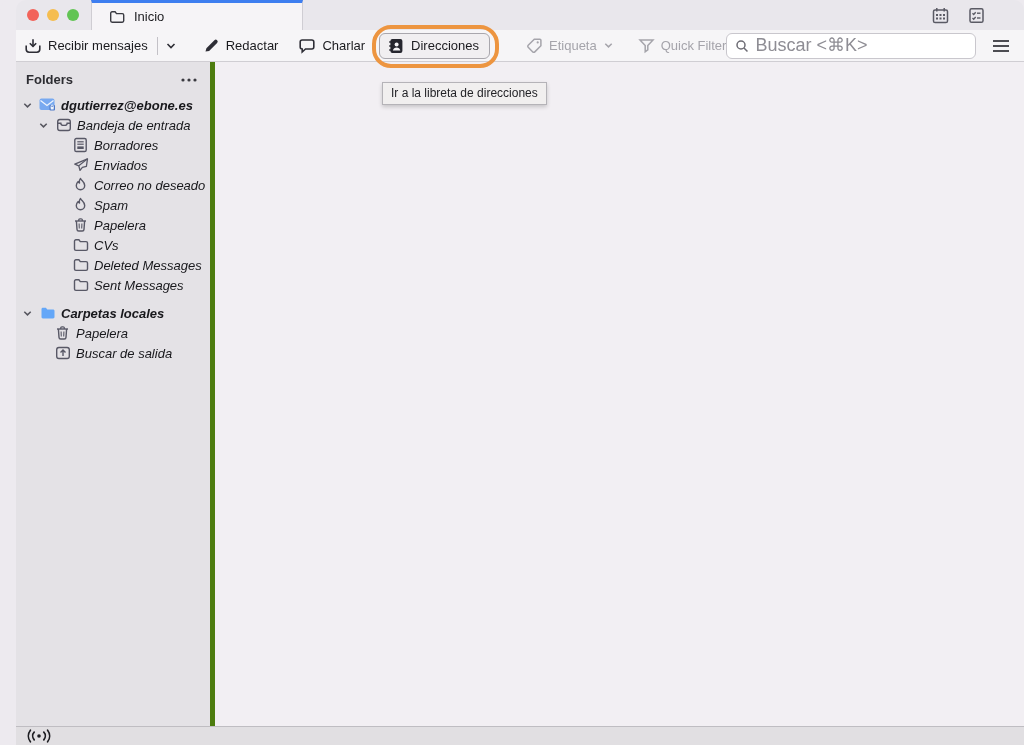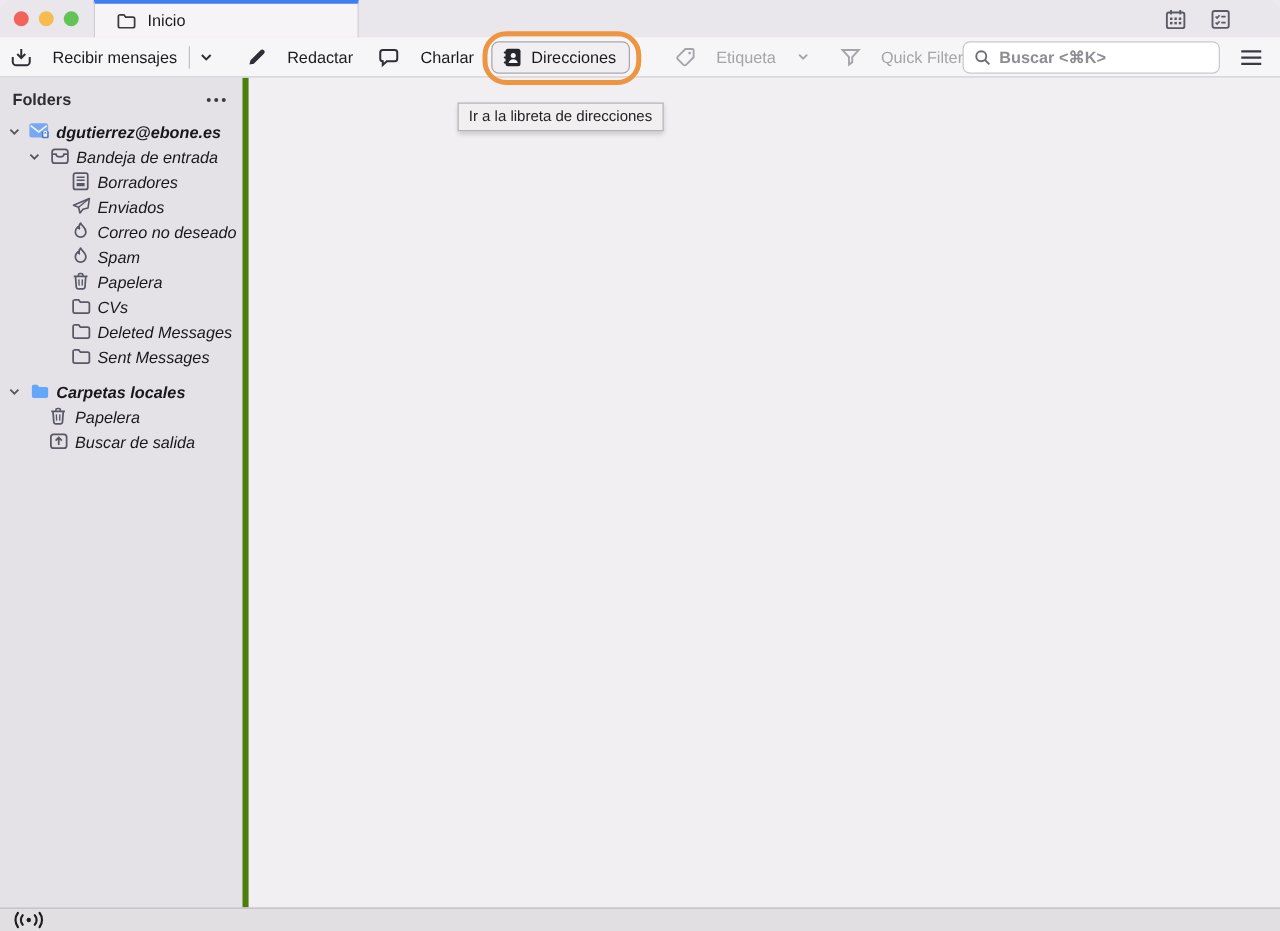--- a/index.html
+++ b/index.html
@@ -1,39 +1,39 @@
 <!DOCTYPE html>
 <html><head>
 <meta charset="utf-8">
 <style>
   * { margin:0; padding:0; box-sizing:border-box; }
   html,body { width:1024px; height:745px; overflow:hidden; }
   body { font-family:"Liberation Sans", sans-serif; background:#edeaef; }
-  .window { width:1024px; height:745px; display:flex; flex-direction:column; border-radius:10px 10px 0 0; overflow:visible; background:#edeaef; }
+  .window { width:1024px; height:745px; display:flex; flex-direction:column; border-radius:10px 10px 0 0; overflow:visible; background:#edeaef;padding-left:16px; }
 
   
   .tabbar { position:relative; height:30px; background:#e9e7ec; flex:0 0 auto; display:flex; align-items:center; border-radius:10px 10px 0 0; }
   .traffic { display:flex; gap:8px; margin-left:11px; width:60px; }
   .tl { width:12px; height:12px; border-radius:50%; }
   .tab-active { position:absolute; left:75px; top:0; width:212px; height:30px; background:#f6f4f7; border-left:1px solid #cfcdd3; border-right:1px solid #cfcdd3; border-top:3px solid #3e7ef0; display:flex; align-items:center; padding-left:17px; gap:9px; }
   .tab-label { font-size:13px; color:#1b1b1f; }
   .tabbar-right { position:absolute; right:38px; top:0; height:30px; display:flex; align-items:center; gap:17px; }
   .icon { display:inline-flex; align-items:center; justify-content:center; }
 
   
   .toolbar { position:relative; height:32px; background:#f6f5f7; border-bottom:1px solid #d0ced3; display:flex; align-items:center; flex:0 0 auto; font-size:13px; color:#1b1b1f; }
-  .tb-item { display:flex; align-items:center; gap:16px; white-space:nowrap; }
+  .tb-item { display:flex; align-items:center; gap:6px; white-space:nowrap; }
   .tb-group { display:flex; align-items:center; }
   .vdiv { width:1px; height:18px; background:#c3c1c7; margin:0 7px 0 9px; }
   .disabled { color:#a5a4ab; }
   .addr-wrap { position:relative; margin-left:14px; }
   .addr-btn { display:flex; align-items:center; gap:6px; background:#f1eff1; border:1px solid #a9a7ad; border-radius:6px; padding:3px 10px 3px 7px; }
   .annotation-ring { position:absolute; left:-7px; top:-8px; right:-9px; bottom:-9px; border:4px solid #ed9540; border-radius:19px; pointer-events:none; z-index:30; }
   .searchbox { margin-left:auto; width:276px; height:26px; background:#ffffff; border:1px solid #c9c7cd; border-radius:6px; display:flex; align-items:center; padding:0 8px; gap:6px; }
-  .searchbox input { border:none; outline:none; width:100%; font-size:13px; font-family:"Liberation Sans",sans-serif; color:#15803d; background:transparent;font-weight:bold; }
+  .searchbox input { border:none; outline:none; width:100%; font-size:18px; font-family:"Liberation Sans",sans-serif; color:#15803d; background:transparent; }
   .searchbox input::placeholder { color:#8e8d94; }
   .hamburger { margin:0 14px 0 16px; }
 
   
   .tooltip { position:absolute; left:366px; top:52px; z-index:40; background:#f1efef; border:1px solid #b5b3b8; font-size:12px; color:#232327; padding:3px 8px 4px; box-shadow:0 2px 4px rgba(0,0,0,.18); white-space:nowrap; }
 
   
   .content { flex:1 1 auto; display:flex; min-height:0; }
   .sidebar { width:199px; background:#e4e2e6; border-right:5px solid #4d7c0f; display:flex; flex-direction:column; }
   .main { flex:1; background:#f2eff3; }

